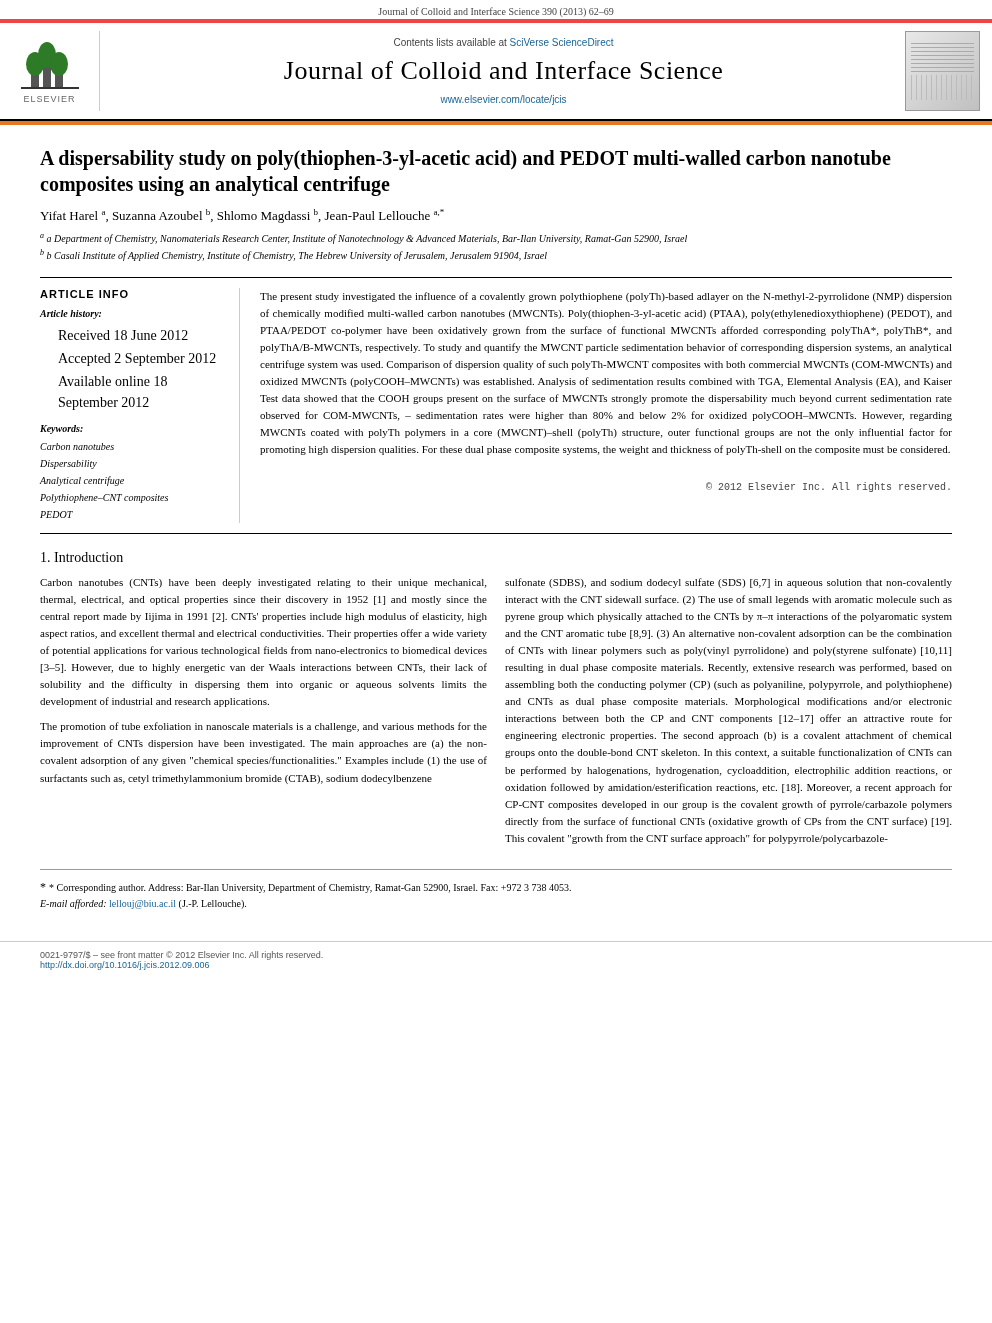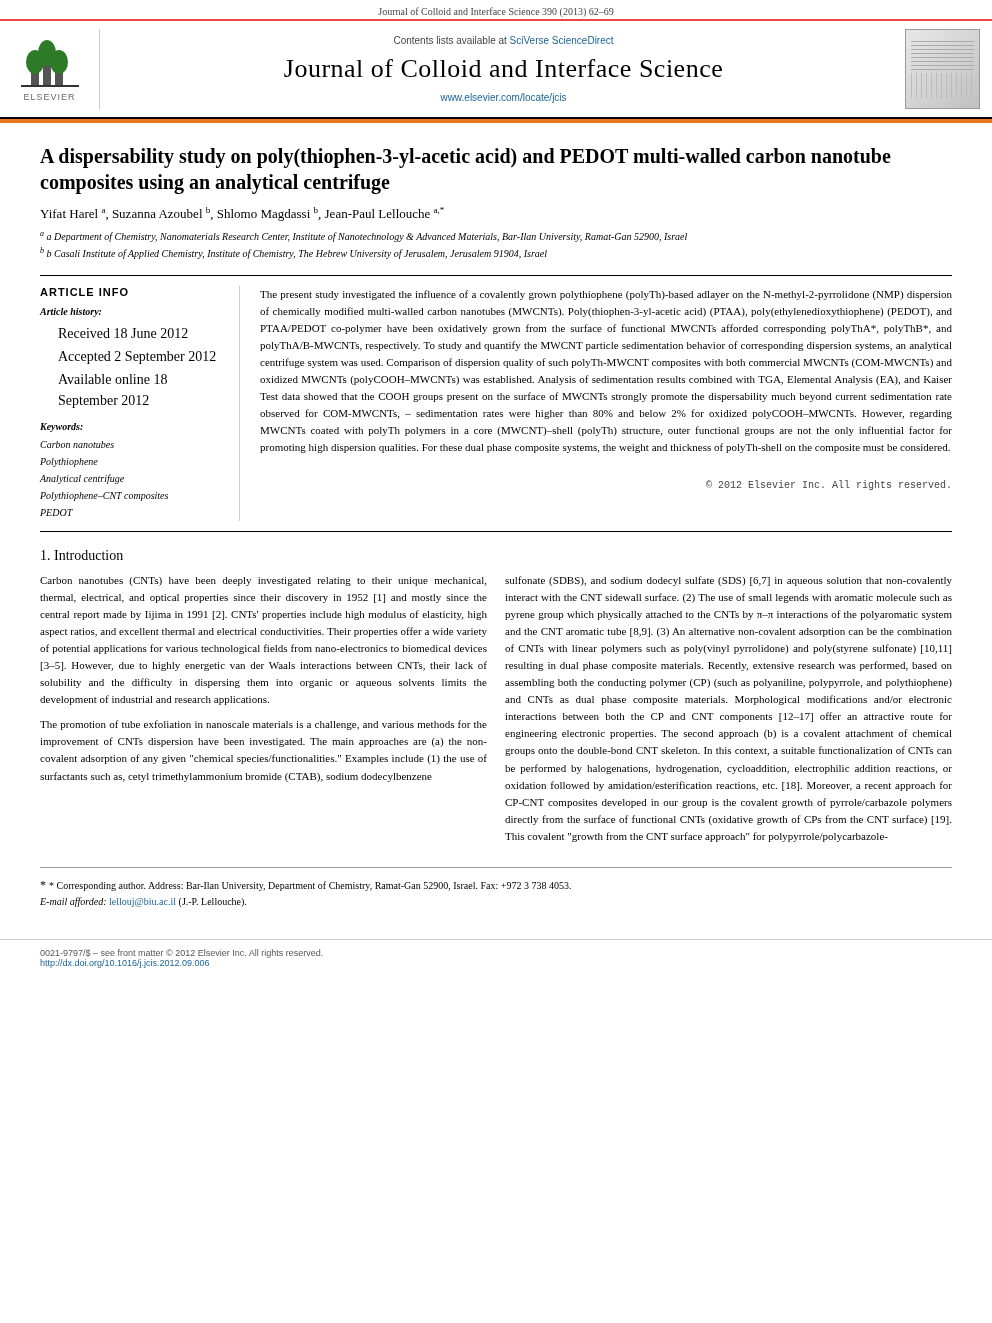--- a/index.html
+++ b/index.html
@@ -19,21 +19,21 @@
       padding: 0;
     }
 
     
     .journal-top-bar {
       background: #fff;
       text-align: center;
       padding: 6px 0 2px 0;
       font-size: 10px;
       color: #444;
-      border-bottom: 2px solid #ef4444;
+      border-bottom: 4px solid #ef4444;
     }
 
     
     .journal-header {
       display: flex;
       align-items: stretch;
       border-bottom: 2px solid #000;
       background: #fff;
       padding: 8px 10px;
       gap: 10px;
@@ -349,21 +349,21 @@
       <div class="left-col">
         <div class="section-heading">ARTICLE INFO</div>
 
         <div class="article-info-label">Article history:</div>
         <div class="article-info-item">Received 18 June 2012</div>
         <div class="article-info-item">Accepted 2 September 2012</div>
         <div class="article-info-item">Available online 18 September 2012</div>
 
         <div class="keywords-label">Keywords:</div>
         <div class="keyword-item">Carbon nanotubes</div>
-        <div class="keyword-item">Polythiophene</div>
+        <div class="keyword-item">Dispersability</div>
         <div class="keyword-item">Analytical centrifuge</div>
         <div class="keyword-item">Polythiophene–CNT composites</div>
         <div class="keyword-item">PEDOT</div>
       </div>
 
       <div class="right-col">
         <div class="abstract-text">The present study investigated the influence of a covalently grown polythiophene (polyTh)-based adlayer on the N-methyl-2-pyrrolidone (NMP) dispersion of chemically modified multi-walled carbon nanotubes (MWCNTs). Poly(thiophen-3-yl-acetic acid) (PTAA), poly(ethylenedioxythiophene) (PEDOT), and PTAA/PEDOT co-polymer have been oxidatively grown from the surface of functional MWCNTs afforded corresponding polyThA*, polyThB*, and polyThA/B-MWCNTs, respectively. To study and quantify the MWCNT particle sedimentation behavior of corresponding dispersion systems, an analytical centrifuge system was used. Comparison of dispersion quality of such polyTh-MWCNT composites with both commercial MWCNTs (COM-MWCNTs) and oxidized MWCNTs (polyCOOH–MWCNTs) was established. Analysis of sedimentation results combined with TGA, Elemental Analysis (EA), and Kaiser Test data showed that the COOH groups present on the surface of MWCNTs strongly promote the dispersability much beyond current sedimentation rate observed for COM-MWCNTs, – sedimentation rates were higher than 80% and below 2% for oxidized polyCOOH–MWCNTs. However, regarding MWCNTs coated with polyTh polymers in a core (MWCNT)–shell (polyTh) structure, outer functional groups are not the only influential factor for promoting high dispersion qualities. For these dual phase composite systems, the weight and thickness of polyTh-shell on the composite must be considered.</div>
         <div class="copyright-line">© 2012 Elsevier Inc. All rights reserved.</div>
       </div>
     </div>

